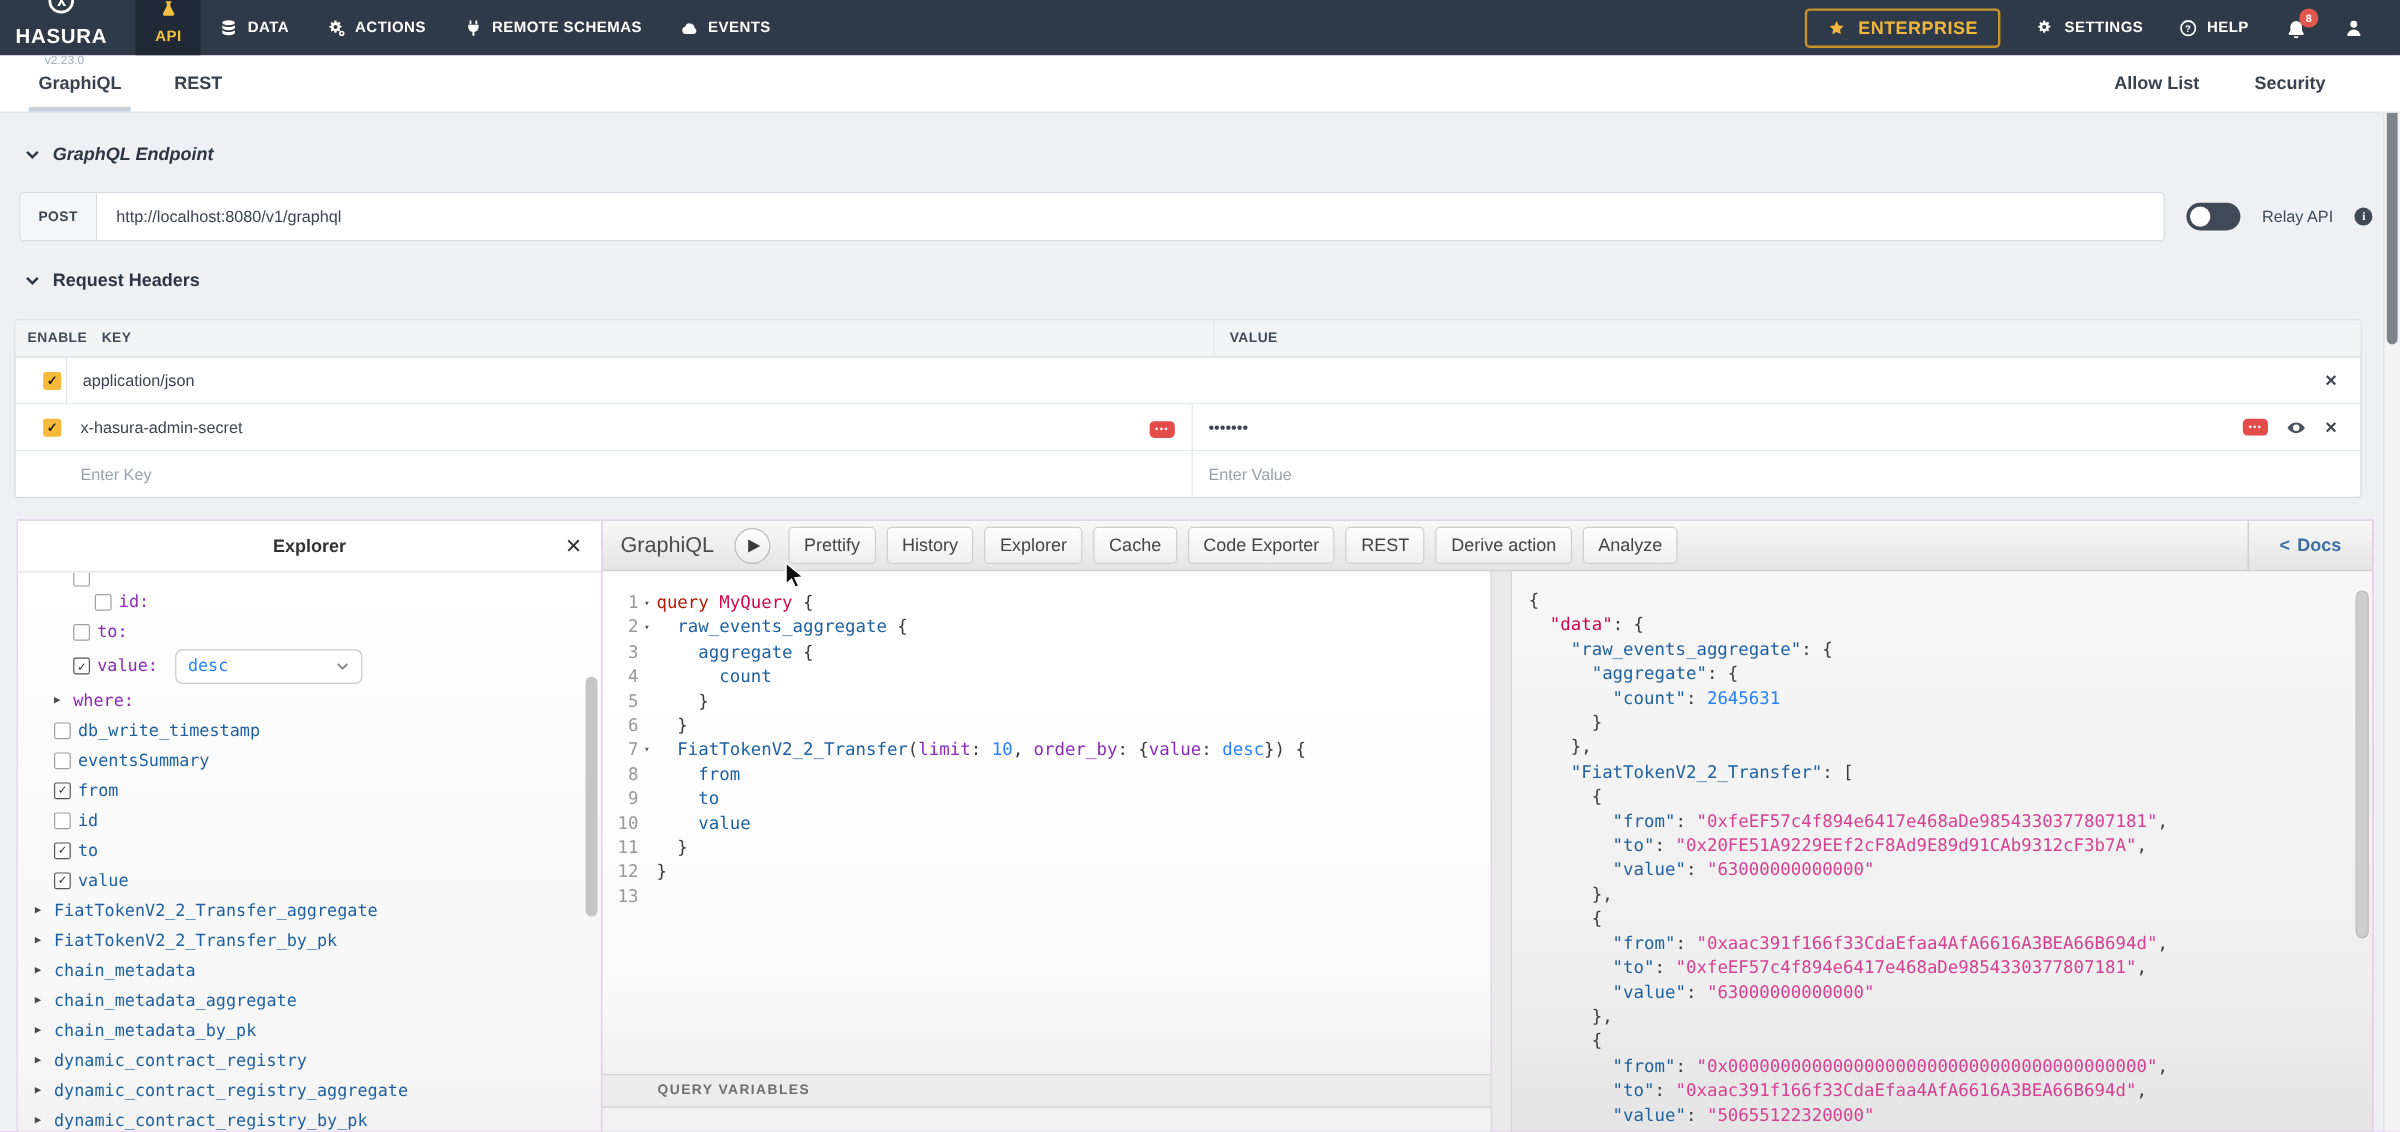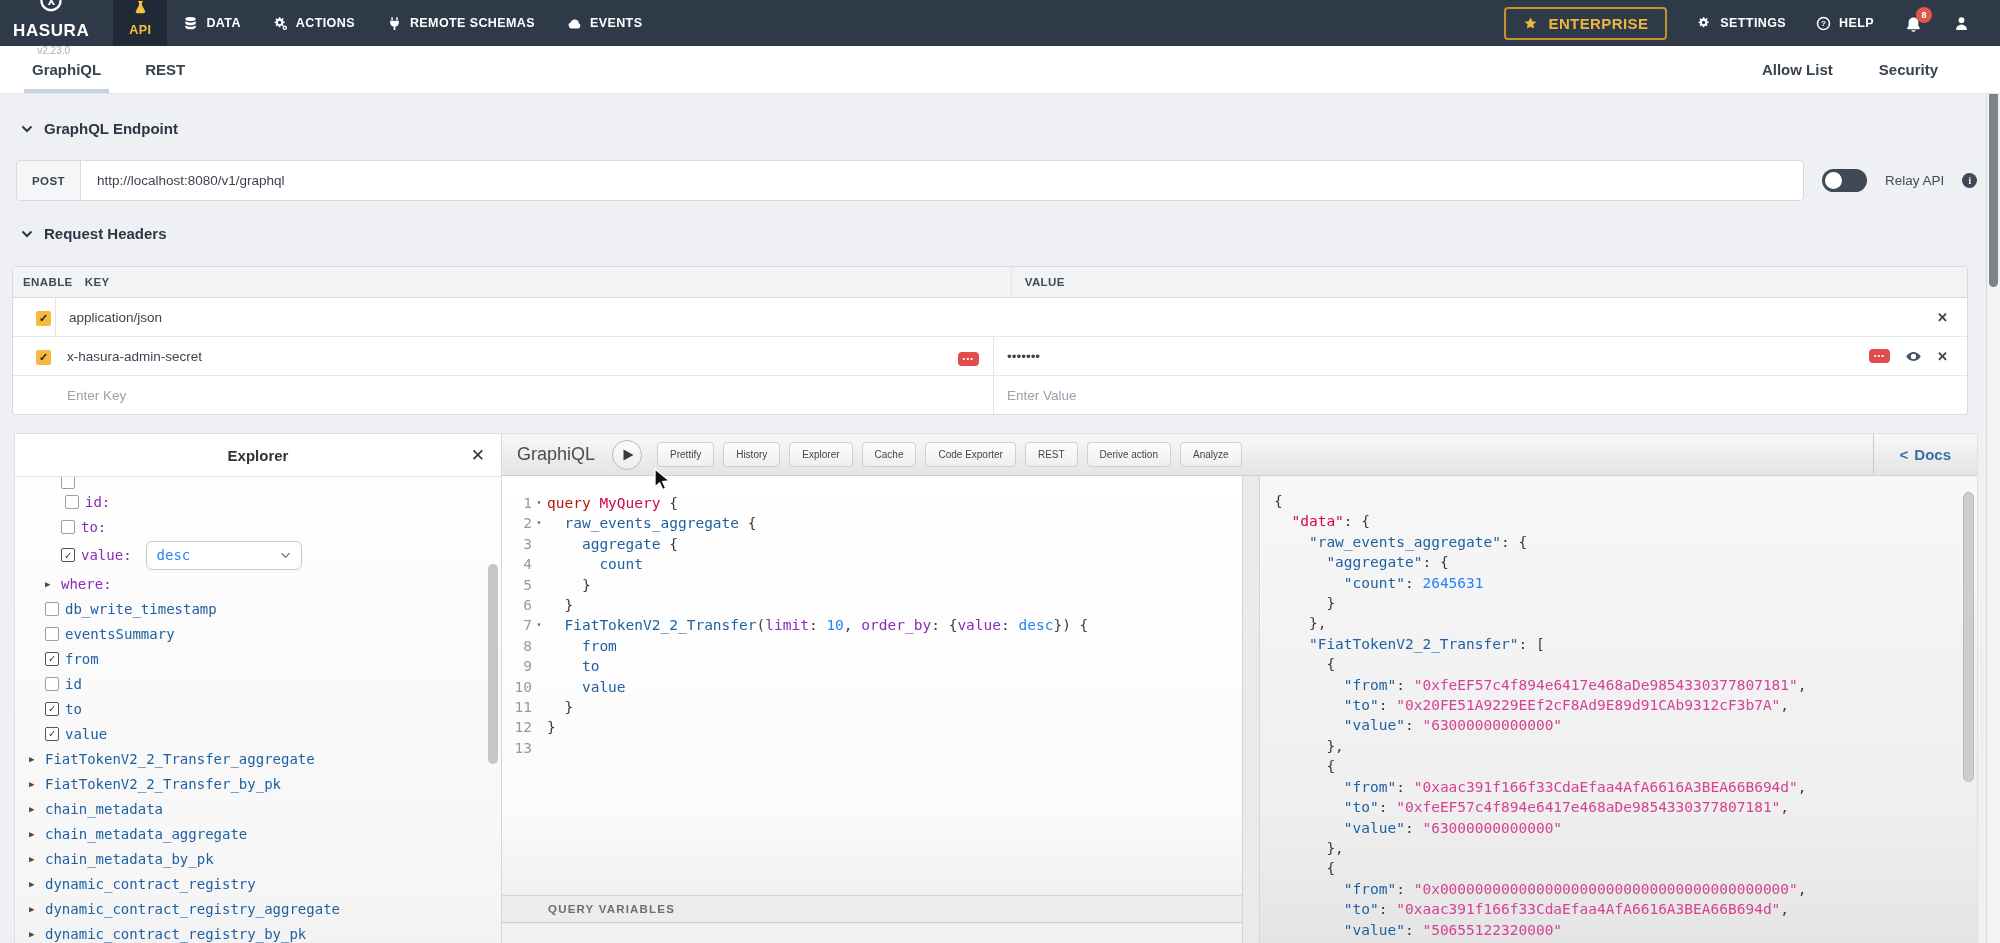--- a/index.html
+++ b/index.html
@@ -40,21 +40,21 @@
   .tab{font-size:15px;font-weight:bold;color:#39434f;margin-right:44px;height:100%;display:flex;
        align-items:center;position:relative;cursor:pointer;}
   .tab.active::after{content:"";position:absolute;bottom:0;left:-8px;right:-8px;height:4px;background:#c7d2dc;}
   .tab-right{margin-left:auto;display:flex;gap:46px;padding-right:62px;}
   .tab-link{font-size:15px;font-weight:bold;color:#39434f;cursor:pointer;}
 
   
   .sec-head{position:absolute;left:21px;display:flex;align-items:center;gap:11px;font-size:15px;
             font-weight:bold;color:#2c3644;cursor:pointer;}
   .sec-head svg{width:12px;height:8px;}
-  #sec-endpoint{top:120px;}
+  #sec-endpoint{top:120px;font-style:italic;}
   #sec-headers{top:225px;}
 
   
   .endpoint-row{position:absolute;left:16px;top:160px;width:1788px;height:41px;background:#fff;
                 border:1px solid #d7dbe0;border-radius:4px;display:flex;box-sizing:border-box;}
   .post-chip{display:flex;align-items:center;padding:0 15px;font-size:11.5px;font-weight:bold;color:#3b4450;
              background:#f5f6f8;border-right:1px solid #d7dbe0;border-radius:4px 0 0 4px;letter-spacing:.4px;}
   .url-input{display:flex;align-items:center;padding-left:16px;font-size:13.5px;color:#3b4450;flex:1;}
   .relay-wrap{position:absolute;left:1822px;top:160px;height:41px;display:flex;align-items:center;gap:18px;}
   .toggle{width:45px;height:23px;border-radius:12px;background:#3f4a56;position:relative;cursor:pointer;}
@@ -114,21 +114,21 @@
   
   .gq-main{flex:1;display:flex;flex-direction:column;min-width:0;}
   .gq-toolbar{height:42px;flex:0 0 42px;background:linear-gradient(#f8f8f8,#e4e4e4);border-bottom:1px solid #d0d0d0;
               display:flex;align-items:center;padding:0 0 0 15px;gap:9px;box-sizing:border-box;}
   .gq-title{font-size:18px;color:#4c4c4c;margin-right:8px;}
   .play-btn{width:30px;height:30px;border-radius:50%;background:linear-gradient(#fdfdfd,#ededed);
             border:1px solid #b9b9b9;display:flex;align-items:center;justify-content:center;cursor:pointer;
             box-sizing:border-box;margin-right:6px;}
   .play-btn svg{width:11px;height:12px;margin-left:2px;}
   .tb-btn{padding:6px 12px;background:linear-gradient(#fdfdfd,#efefef);border:1px solid #cfcfcf;border-radius:4px;
-          font-size:10px;color:#444;cursor:pointer;white-space:nowrap;}
+          font-size:15px;color:#444;cursor:pointer;white-space:nowrap;}
   .docs-link{margin-left:auto;align-self:stretch;display:flex;align-items:center;gap:6px;padding:0 26px;
              border-left:1px solid #c9c9c9;color:#3b6ea5;font-size:15px;font-weight:bold;cursor:pointer;}
 
   .gq-body{flex:1;display:flex;min-height:0;}
   .gq-editor{flex:0 0 740px;position:relative;background:linear-gradient(180deg,#ffffff 0%,#fbfbfb 55%,#dedede 96%);
              overflow:hidden;}
   .code-area{padding-top:17px;font-family:"DejaVu Sans Mono",monospace;font-size:14.5px;line-height:20.4px;}
   .cl{display:flex;white-space:pre;}
   .cl .ln{flex:0 0 30px;text-align:right;color:#999;}
   .cl .fold{flex:0 0 14px;text-align:center;font-size:8px;color:#555;line-height:20.4px;}
@@ -350,21 +350,21 @@
   <div class="explorer">
     <div class="ex-head">
       <span>Explorer</span>
       <span class="ex-close">✕</span>
     </div>
     <div class="ex-list" id="ex-list">
         <div class="ex-item partial" style="padding-left: 46px;">
           <span class="ex-cbx"></span>
           <span class="lbl-f"></span>
         </div>
-        <div class="ex-item" style="padding-left: 50px;">
+        <div class="ex-item" style="padding-left: 64px;">
           <span class="ex-cbx"></span>
           <span class="lbl-a">id:</span>
         </div>
         <div class="ex-item" style="padding-left: 46px;">
           <span class="ex-cbx"></span>
           <span class="lbl-a">to:</span>
         </div>
         <div class="ex-item has-dd" style="padding-left: 46px;">
           <span class="ex-cbx on">✓</span>
           <span class="lbl-a">value:</span>

